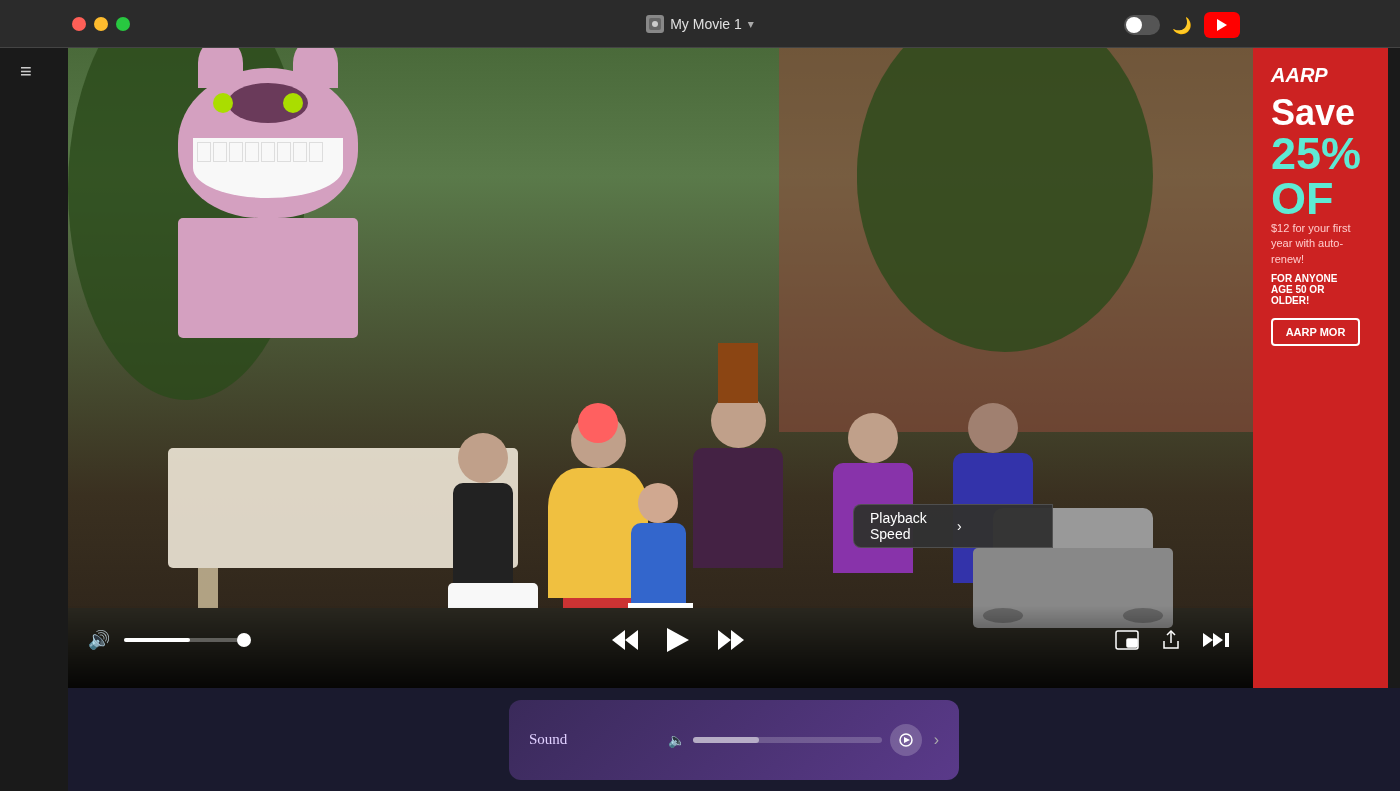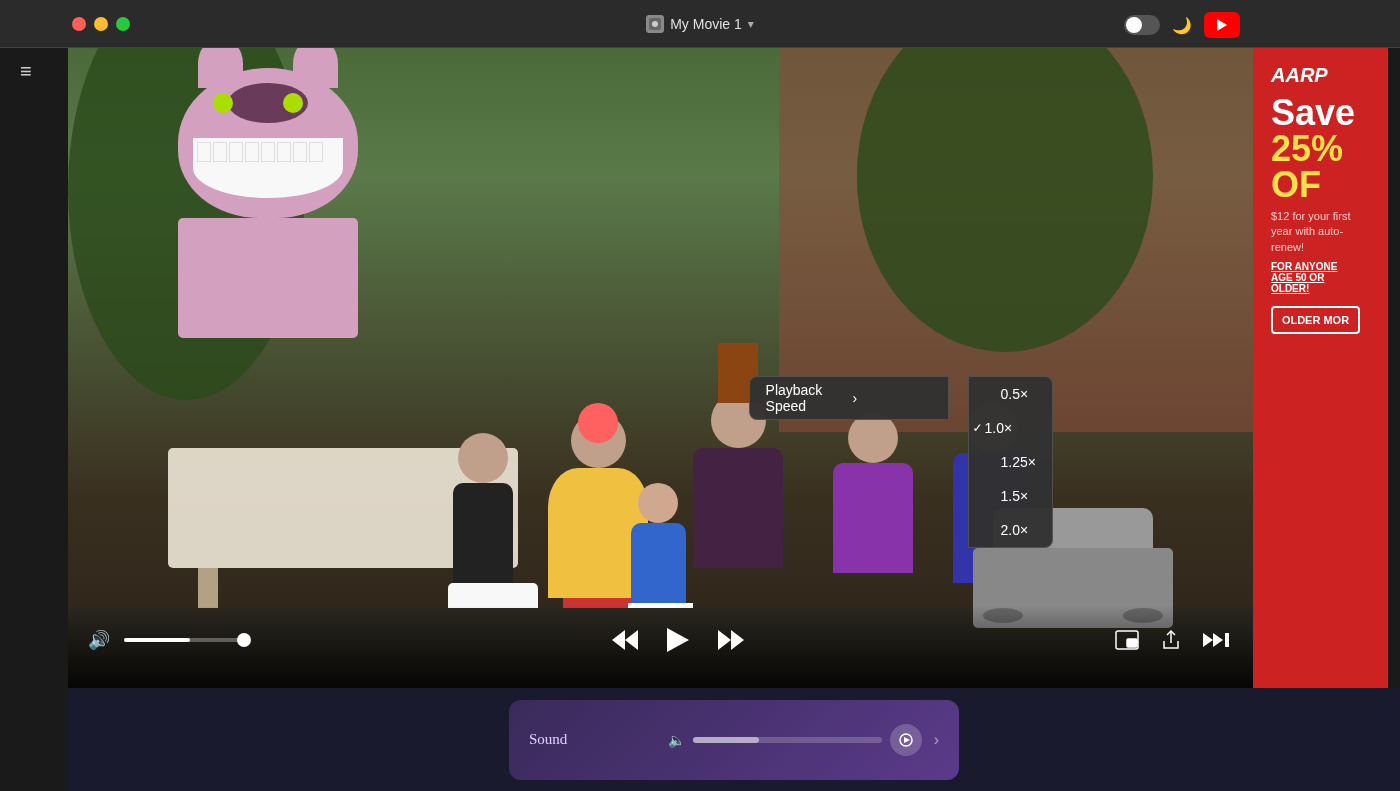--- a/index.html
+++ b/index.html
@@ -500,37 +500,35 @@
       font-style: italic;
       margin-bottom: 8px;
     }
     .ad-save {
       color: #fff;
       font-size: 36px;
       font-weight: 900;
       line-height: 1;
     }
     .ad-percent {
-      color: #fde047;
-      font-size: 36px;
+      color: #5eead4;
+      font-size: 45px;
       font-weight: 900;
       line-height: 1;
     }
     .ad-desc {
       color: #ffcccc;
       font-size: 11px;
-      margin-top: 6px;
       line-height: 1.4;
     }
     .ad-age {
       color: #fff;
       font-size: 10px;
       font-weight: 700;
       margin-top: 6px;
-      text-decoration: underline;
     }
     .ad-btn {
       margin-top: 12px;
       background: transparent;
       border: 2px solid #fff;
       color: #fff;
       font-size: 11px;
       font-weight: 600;
       padding: 6px 8px;
       border-radius: 4px;
@@ -639,21 +637,21 @@
 </div>
 
 <div class="sidebar-toggle">≡</div>
 
 <div class="ad-panel">
   <div class="ad-brand">AARP</div>
   <div class="ad-save">Save</div>
   <div class="ad-percent">25% OF</div>
   <div class="ad-desc">$12 for your first year with auto-renew!</div>
   <div class="ad-age">FOR ANYONE AGE 50 OR OLDER!</div>
-  <div class="ad-btn">OLDER MOR</div>
+  <div class="ad-btn">AARP MOR</div>
 </div>
 
 <div class="video-container">
 
   <div class="video-frame">
     <div class="scene-bg"></div>
     <div class="brick-wall"></div>
     <div class="tree-left"></div>
     <div class="tree-right"></div>
 
@@ -792,37 +790,20 @@
       </div>
 
     </div>
   </div>
 
   <div class="playback-menu">
     <div class="playback-header-item">
       <span>Playback Speed</span>
       <span class="chevron-right">›</span>
     </div>
-    <div class="playback-submenu">
-      <div class="speed-option">
-        <span>0.5×</span>
-      </div>
-      <div class="speed-option selected">
-        <span>1.0×</span>
-      </div>
-      <div class="speed-option">
-        <span>1.25×</span>
-      </div>
-      <div class="speed-option">
-        <span>1.5×</span>
-      </div>
-      <div class="speed-option">
-        <span>2.0×</span>
-      </div>
-    </div>
   </div>
 </div>
 
 <div class="bottom-section">
   <div class="sound-panel">
     <span class="sound-label">Sound</span>
     <div class="sound-slider-container">
       <span class="sound-vol-icon">🔈</span>
       <div class="sound-bar">
         <div class="sound-fill"></div>

